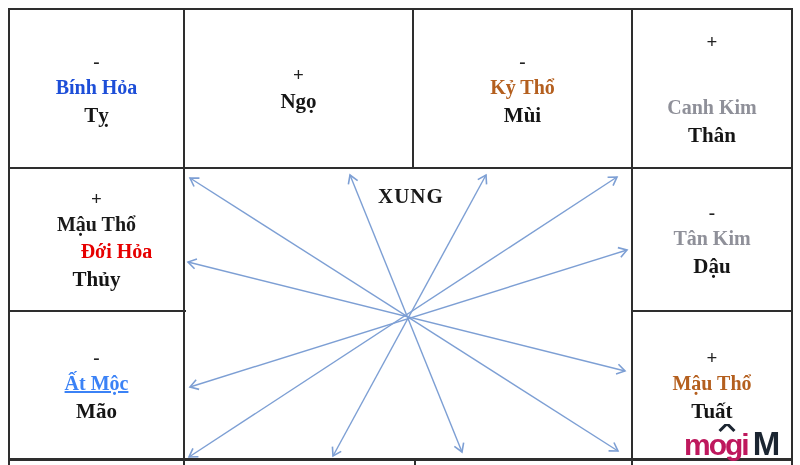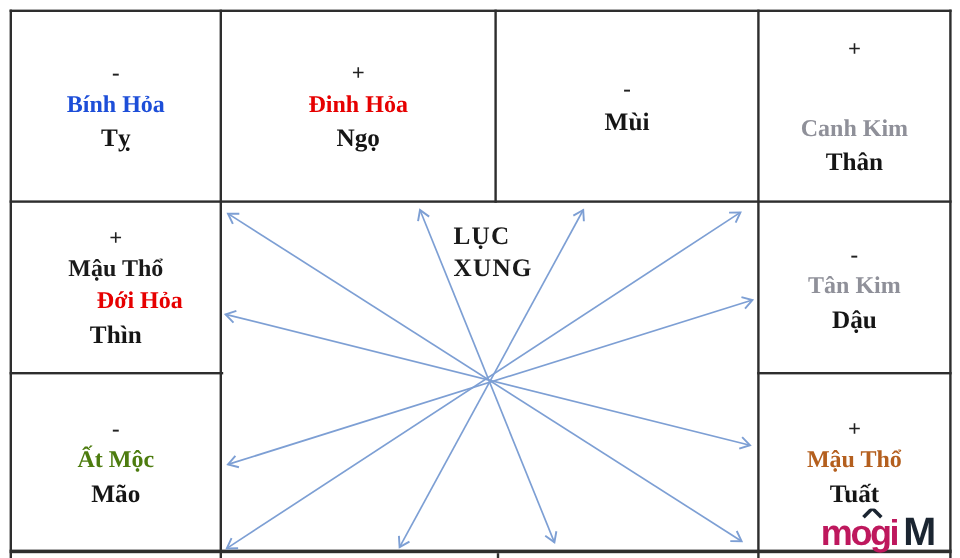--- a/index.html
+++ b/index.html
@@ -69,57 +69,56 @@
       <line x1="190" y1="178" x2="618" y2="451" marker-start="url(#ah)" marker-end="url(#ah)"></line>
       <line x1="350" y1="175" x2="462" y2="452" marker-start="url(#ah)" marker-end="url(#ah)"></line>
       <line x1="486" y1="175" x2="333" y2="456" marker-start="url(#ah)" marker-end="url(#ah)"></line>
       <line x1="617" y1="177" x2="189" y2="457" marker-start="url(#ah)" marker-end="url(#ah)"></line>
       <line x1="188" y1="262" x2="625" y2="371" marker-start="url(#ah)" marker-end="url(#ah)"></line>
       <line x1="627" y1="250" x2="190" y2="387" marker-start="url(#ah)" marker-end="url(#ah)"></line>
     </g>
   </svg>
 
   <div class="title">
-    <div>LỤC</div>
     <div>XUNG</div>
   </div>
 
   <div class="cell" style="left:10px;top:10px;width:173px;height:157px">
     <div class="pol">-</div>
     <div class="stem" style="color: #1d4ed8;">Bính Hỏa</div>
     <div class="branch">Tỵ</div>
   </div>
 
   <div class="cell" style="left:185px;top:10px;width:227px;height:157px">
     <div class="pol">+</div>
-    <div class="stem" style="color: rgb(230, 0, 0);">Đinh Hỏa</div>
     <div class="branch">Ngọ</div>
   </div>
 
   <div class="cell" style="left:414px;top:10px;width:217px;height:157px">
     <div class="pol">-</div>
+    <div class="stem" style="color: rgb(180, 95, 30);">Kỷ Thổ</div>
     <div class="branch">Mùi</div>
   </div>
 
   <div class="cell" style="left:633px;top:10px;width:158px;height:157px">
     <div class="pol">+</div>
     <div class="stem" style="color: rgb(143, 144, 153); margin-top: 40px;">Canh Kim</div>
     <div class="branch">Thân</div>
   </div>
 
   <div class="cell" style="left:10px;top:169px;width:173px;height:141px">
     <div class="pol">+</div>
     <div class="stem" style="color: rgb(26, 26, 26);">Mậu Thổ</div>
     <div class="stem" style="color: rgb(230, 0, 0); margin-left: 40px;">Đới Hỏa</div>
-    <div class="branch">Thìn</div>
+    <div class="branch">Thủy</div>
   </div>
 
   <div class="cell" style="left:10px;top:312px;width:173px;height:146px">
     <div class="pol">-</div>
-    <div class="stem" style="color: #4d7c0f;">Ất Mộc</div>
+    <div class="stem" style="color: #3b82f6; text-decoration: underline;">Ất Mộc</div>
     <div class="branch">Mão</div>
   </div>
 
   <div class="cell" style="left:633px;top:169px;width:158px;height:141px">
     <div class="pol">-</div>
     <div class="stem" style="color: rgb(143, 144, 153); text-align: right;">Tân Kim</div>
     <div class="branch">Dậu</div>
   </div>
 
   <div class="cell" style="left:633px;top:312px;width:158px;height:146px">

